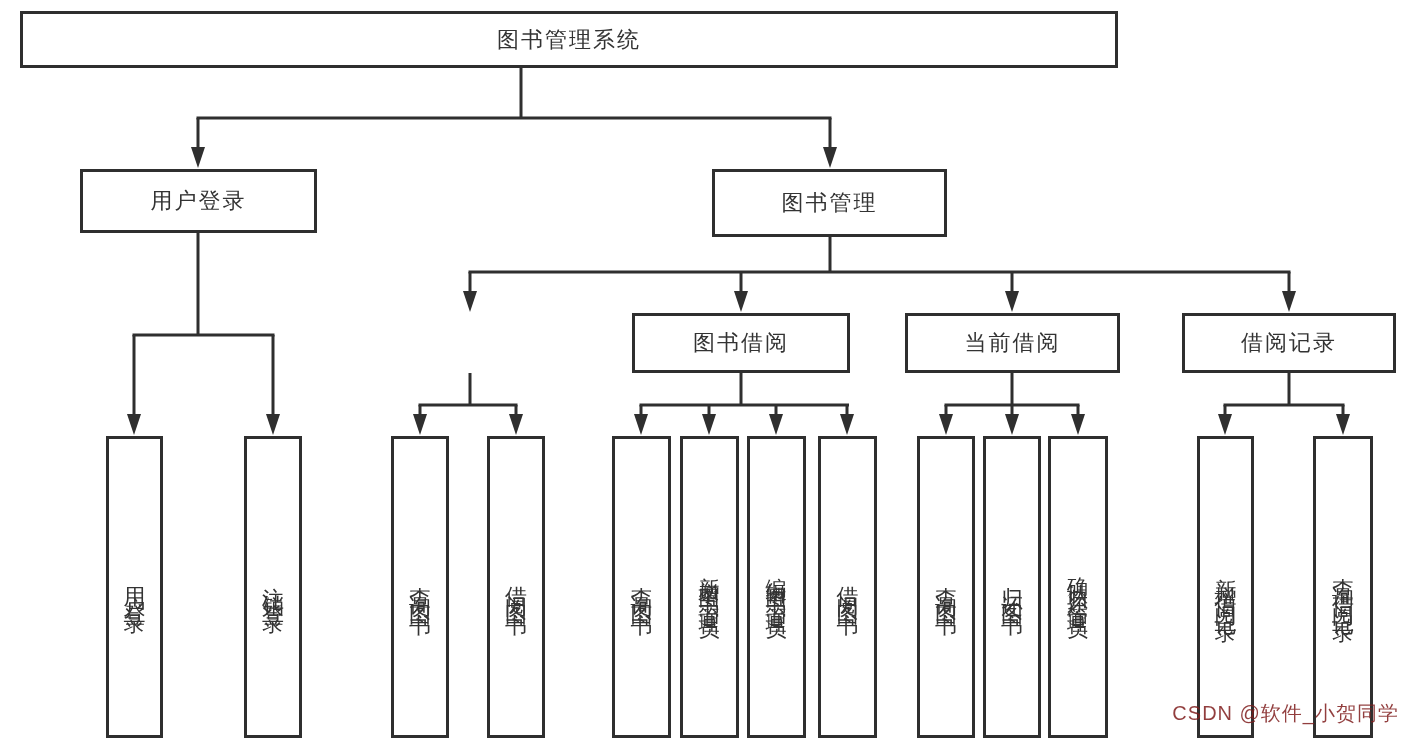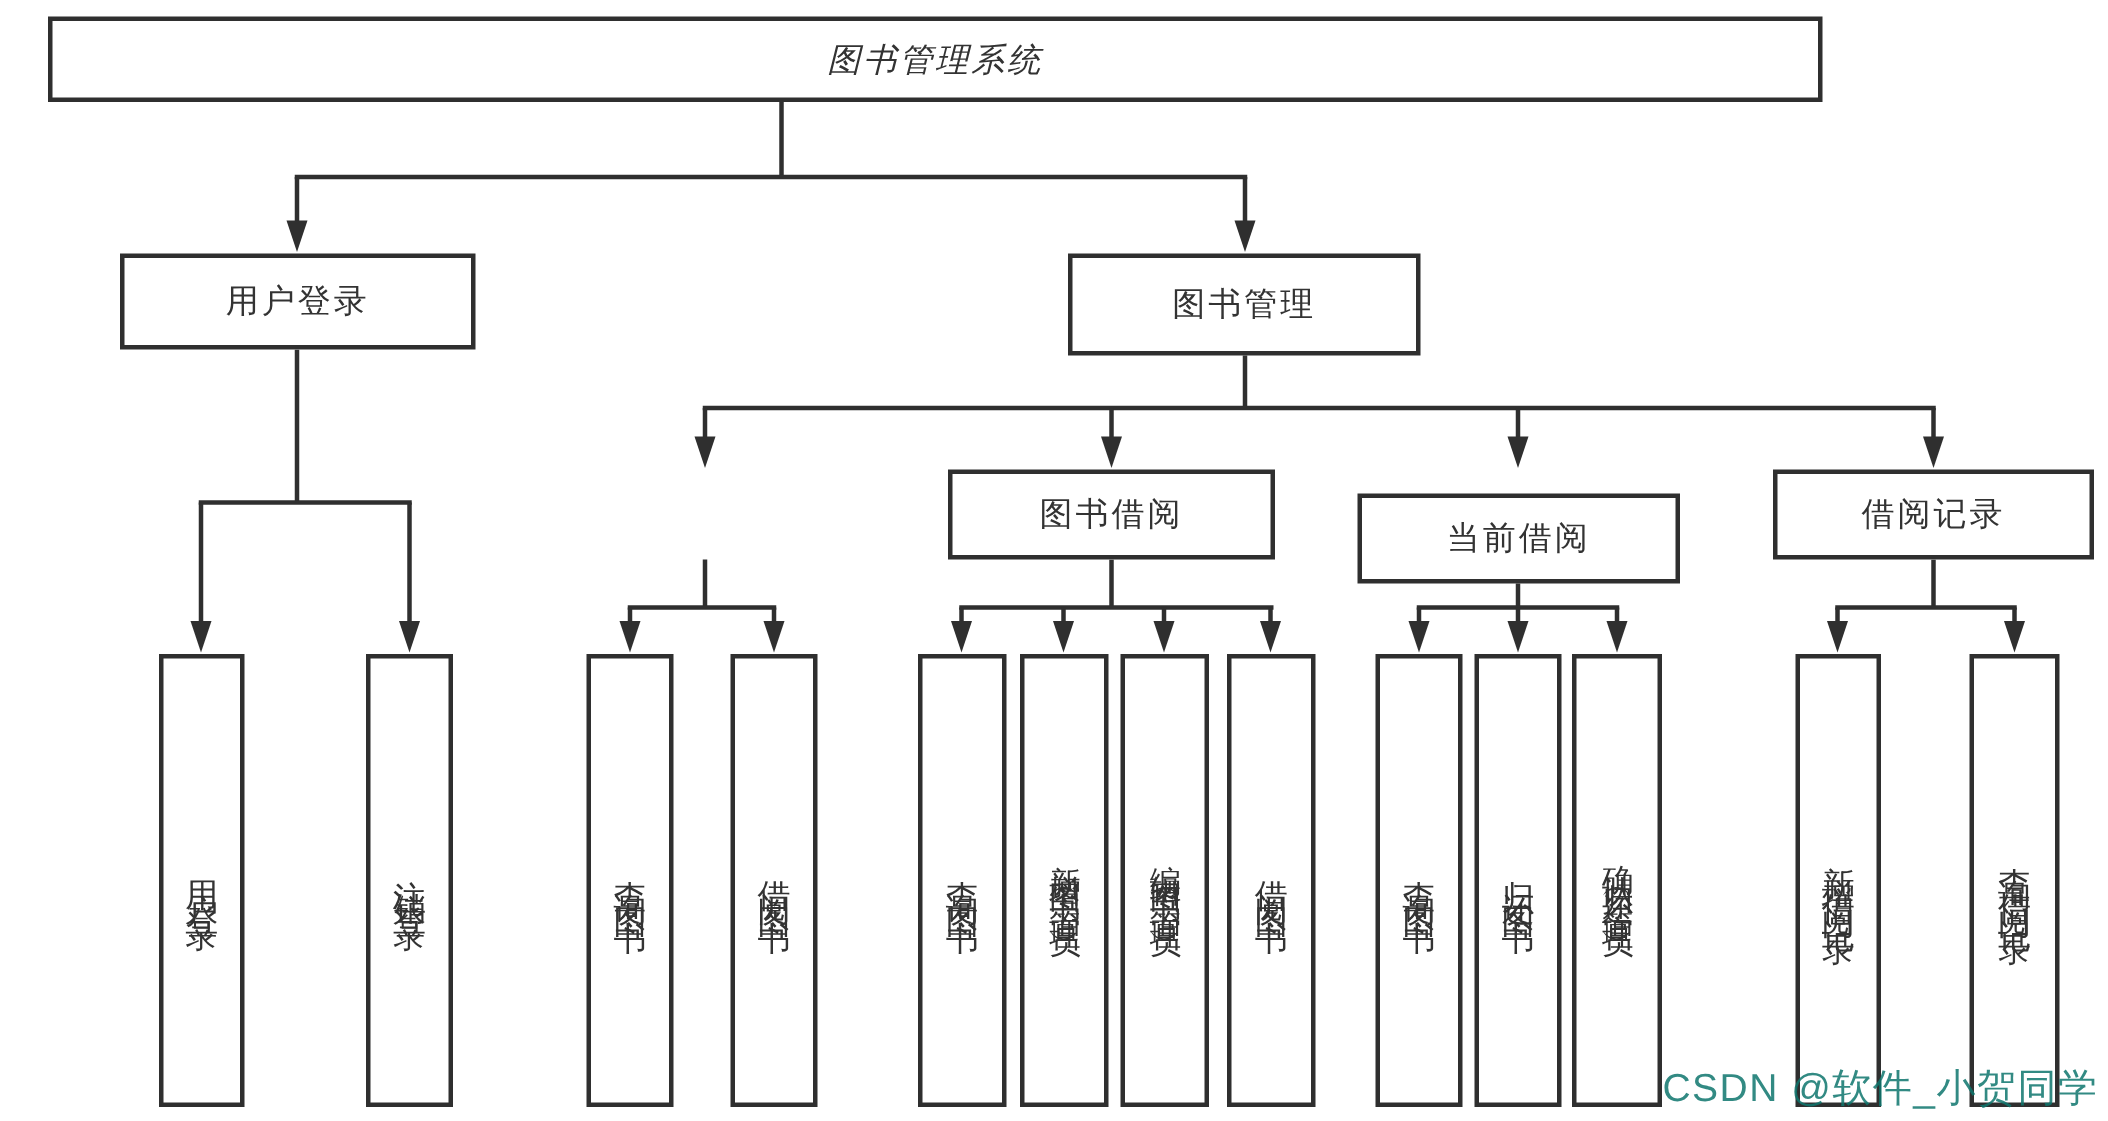--- a/index.html
+++ b/index.html
@@ -41,49 +41,49 @@
     letter-spacing: 9px;
     font-size: 22px;
     line-height: 1;
     white-space: nowrap;
   }
   .leaf .v.long {
     font-size: 21px;
     letter-spacing: 6px;
   }
   
-  .n-root    { left: 32px;  top: 11px;  width: 1183px; height: 57px; font-style: italic; }
+  .n-root    { left: 20px;  top: 11px;  width: 1098px; height: 57px; }
   
   .n-user    { left: 80px;  top: 169px; width: 237px; height: 64px; }
   .n-book    { left: 712px; top: 169px; width: 235px; height: 68px; }
   
   .n-newbook { left: 360px;  top: 313px; width: 220px; height: 60px; }
   .n-borrow  { left: 632px;  top: 313px; width: 218px; height: 60px; }
-  .n-current { left: 905px;  top: 329px; width: 215px; height: 60px; }
+  .n-current { left: 905px;  top: 313px; width: 215px; height: 60px; }
   .n-record  { left: 1182px; top: 313px; width: 214px; height: 60px; }
   
   .lf1  { left: 106px;  width: 57px; }
   .lf2  { left: 244px;  width: 58px; }
   .lf3  { left: 391px;  width: 58px; }
   .lf4  { left: 487px;  width: 58px; }
   .lf5  { left: 612px;  width: 59px; }
   .lf6  { left: 680px;  width: 59px; }
   .lf7  { left: 747px;  width: 59px; }
   .lf8  { left: 818px;  width: 59px; }
   .lf9  { left: 917px;  width: 58px; }
   .lf10 { left: 983px;  width: 58px; }
   .lf11 { left: 1048px; width: 60px; }
   .lf12 { left: 1197px; width: 57px; }
   .lf13 { left: 1313px; width: 60px; }
   .watermark {
     position: absolute;
     right: 6px;
-    bottom: 4px;
-    font-size: 26px;
-    color: #0f766e;
+    bottom: 20px;
+    font-size: 20px;
+    color: #7f1d1d;
     opacity: 0.85;
     letter-spacing: 1px;
     z-index: 3;
   }
 </style>
 </head>
 <body>
 
 <div class="canvas">
 

